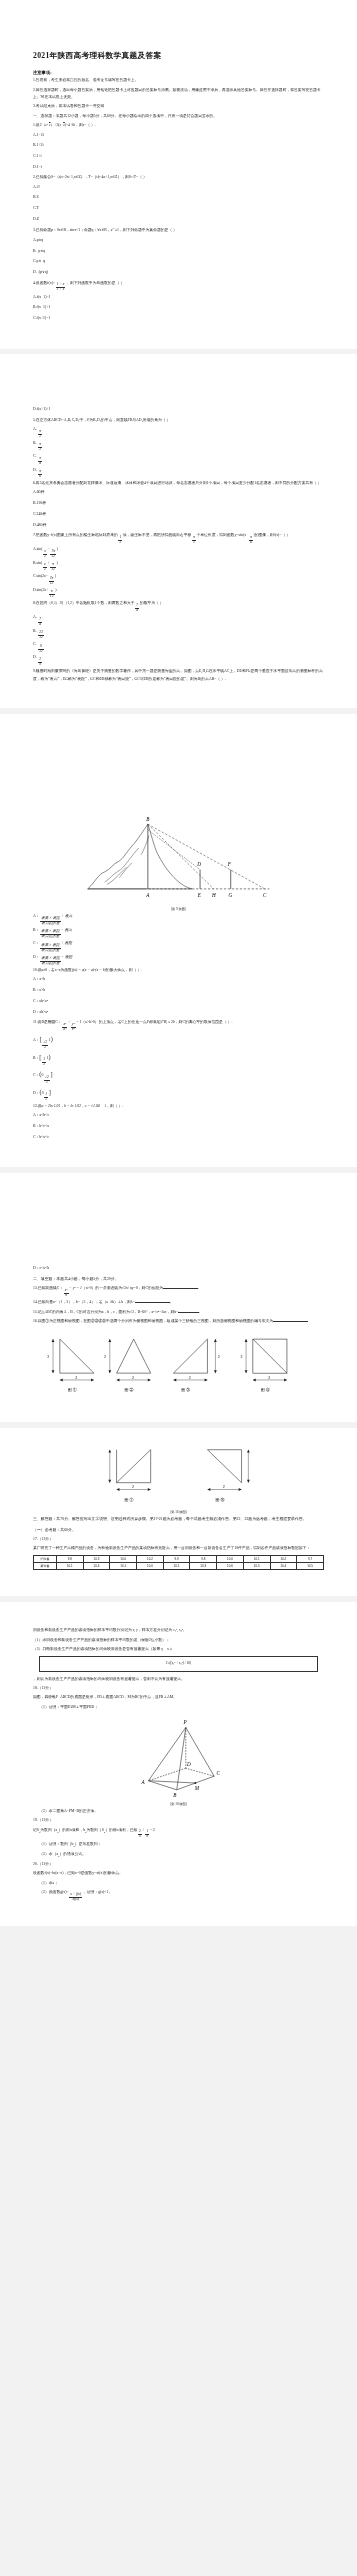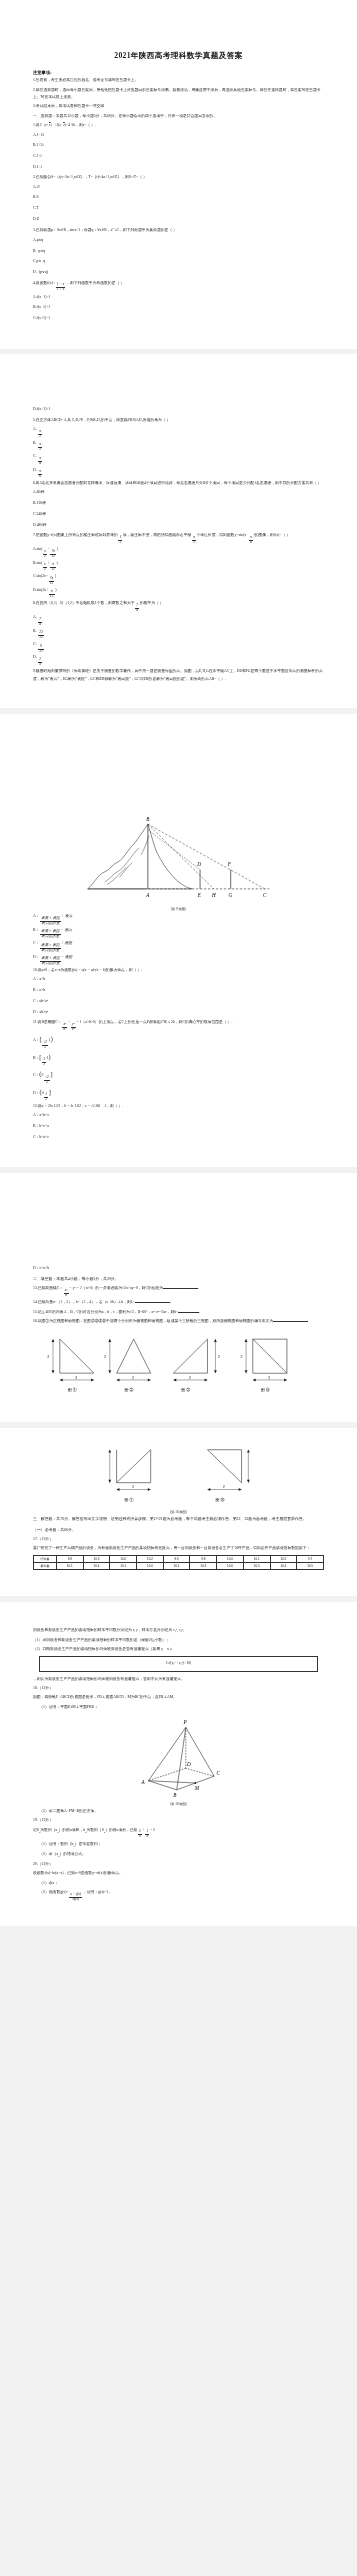--- a/index.html
+++ b/index.html
@@ -13,21 +13,21 @@
   .doc { width: 357px; }
   .page {
     background: #ffffff;
     width: 357px;
     padding: 26px 33px 23px 33px;
     margin: 0 0 5.7px 0;
     position: relative;
   }
 
   .doc-title {
-    text-align: center;
+    text-align: left;
     font-size: 7.7px;
     font-weight: bold;
     letter-spacing: 0.3px;
     margin: 25px 0 9px 0;
     font-family: "Liberation Serif", "DejaVu Serif", serif;
   }
   .notice-head {
     font-size: 4.3px;
     font-weight: bold;
     margin: 4px 0 2.3px 0;

